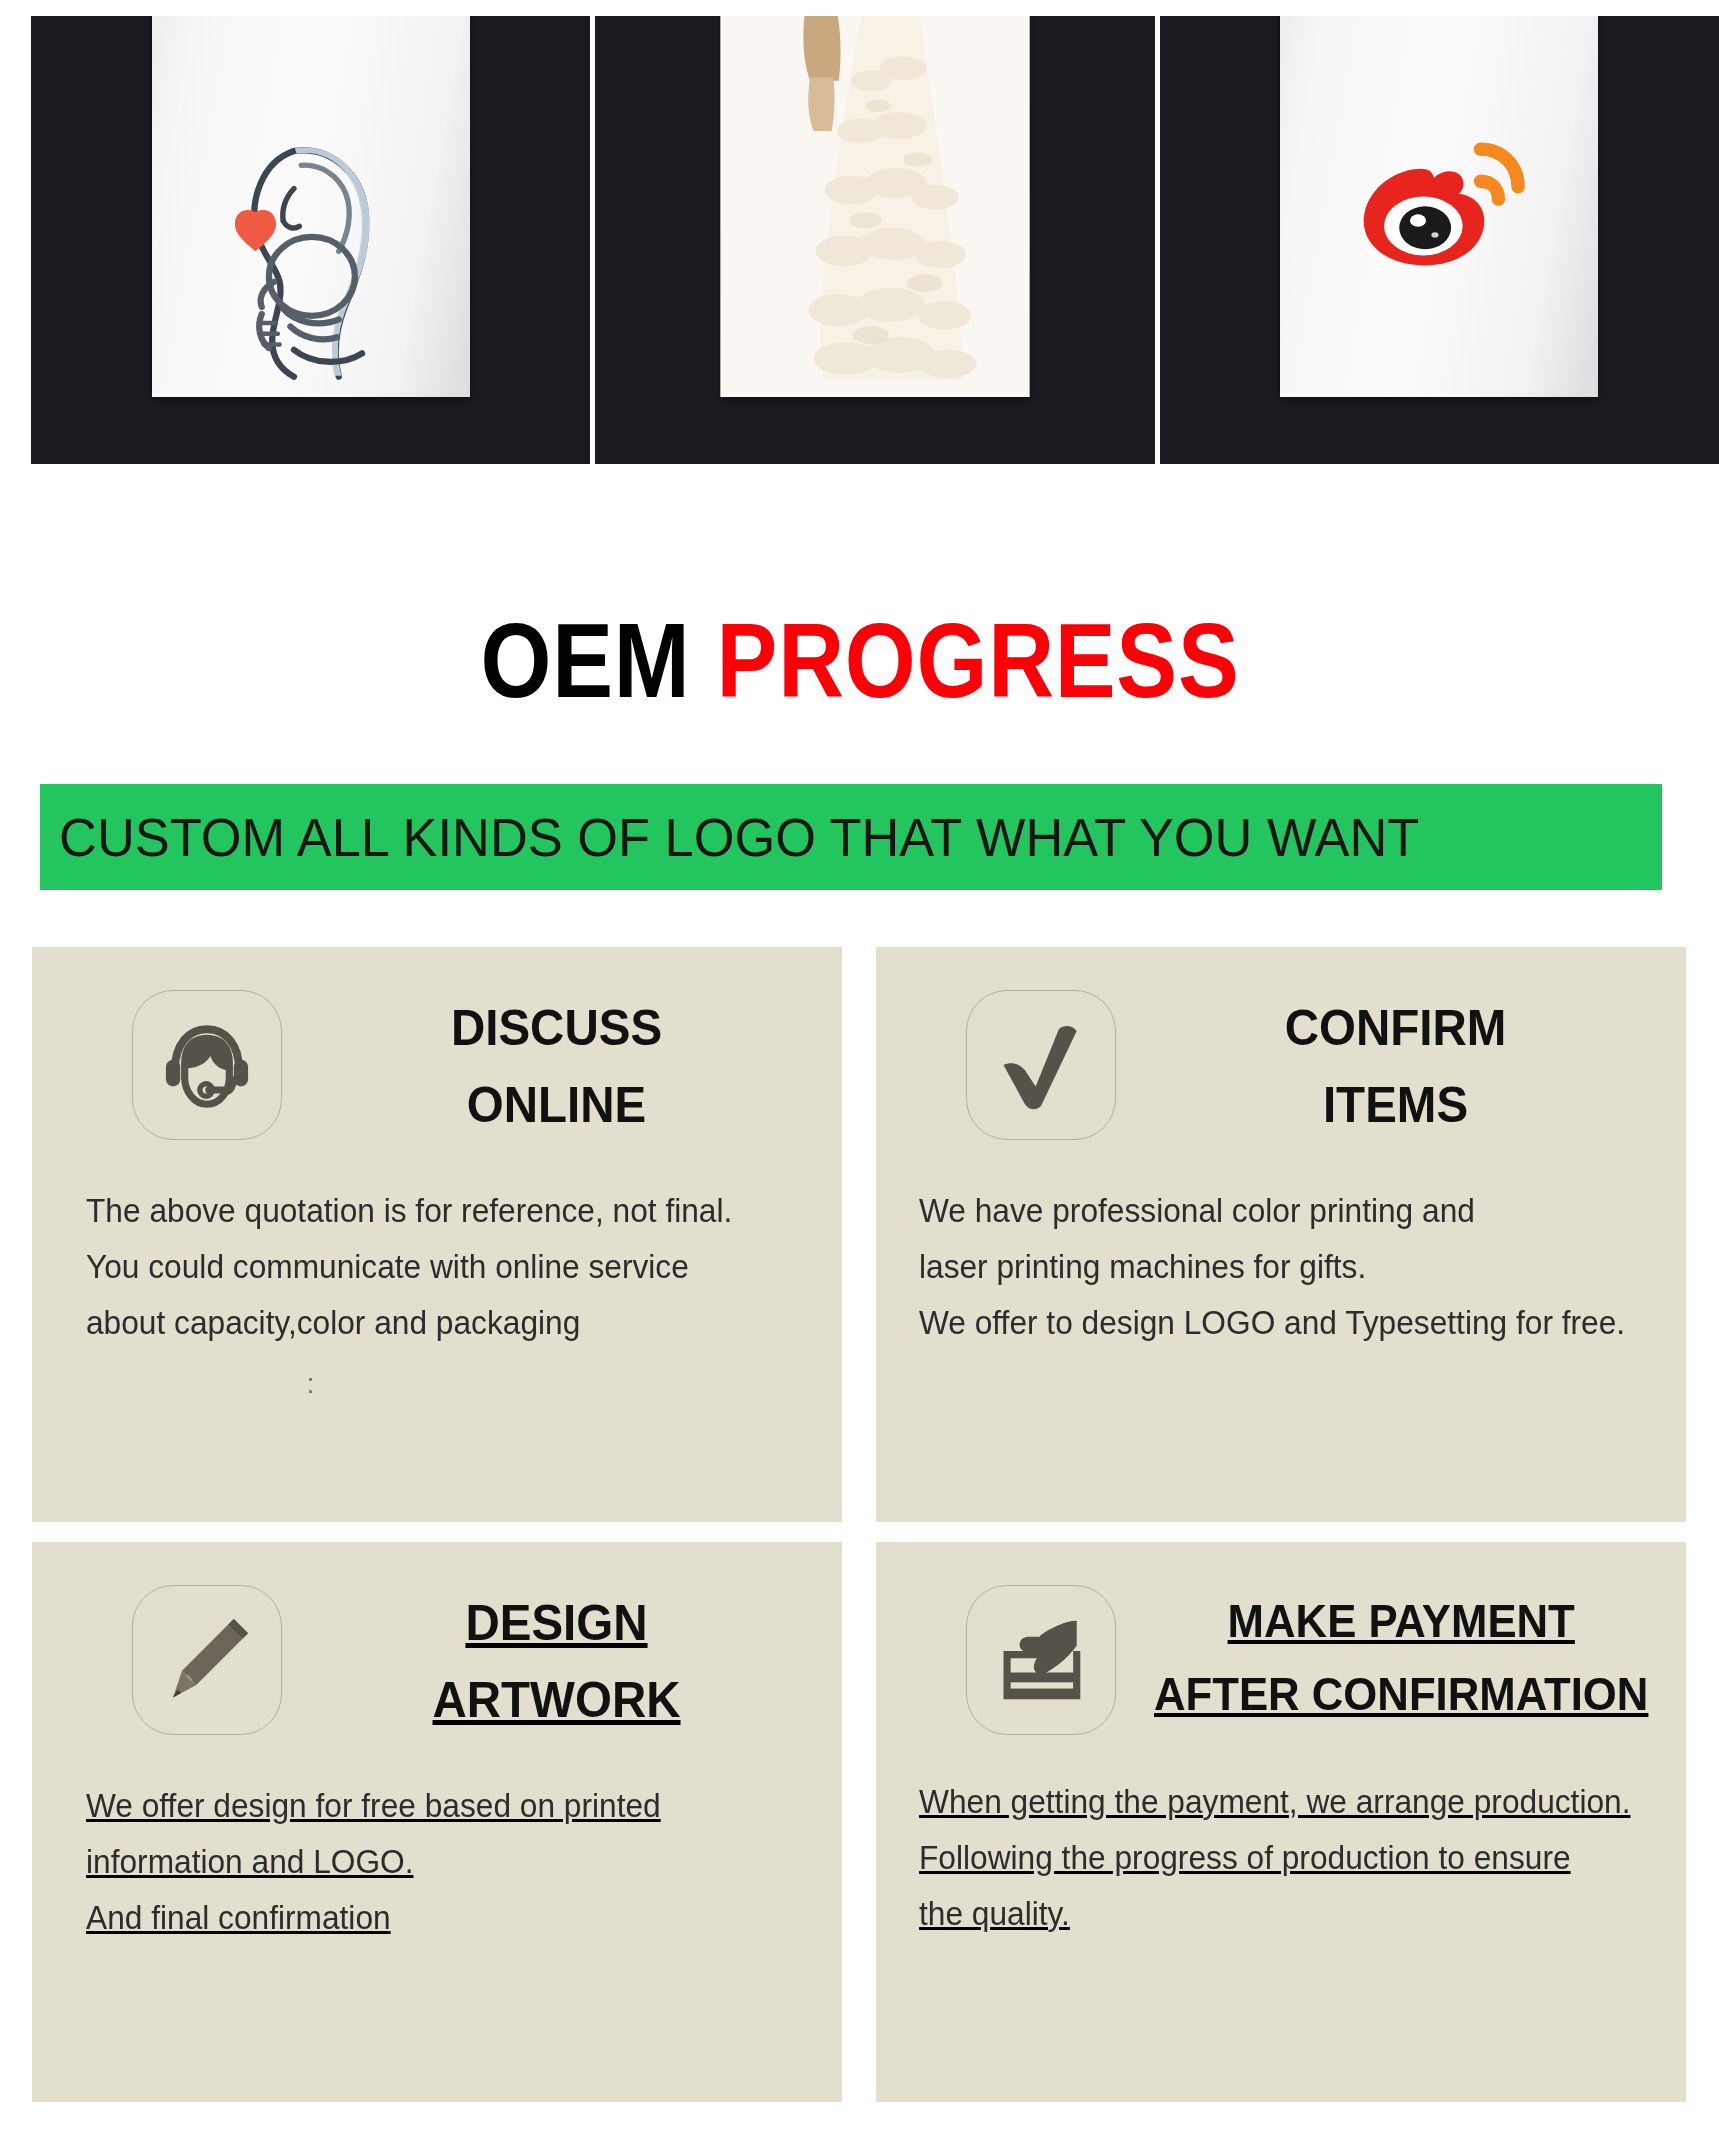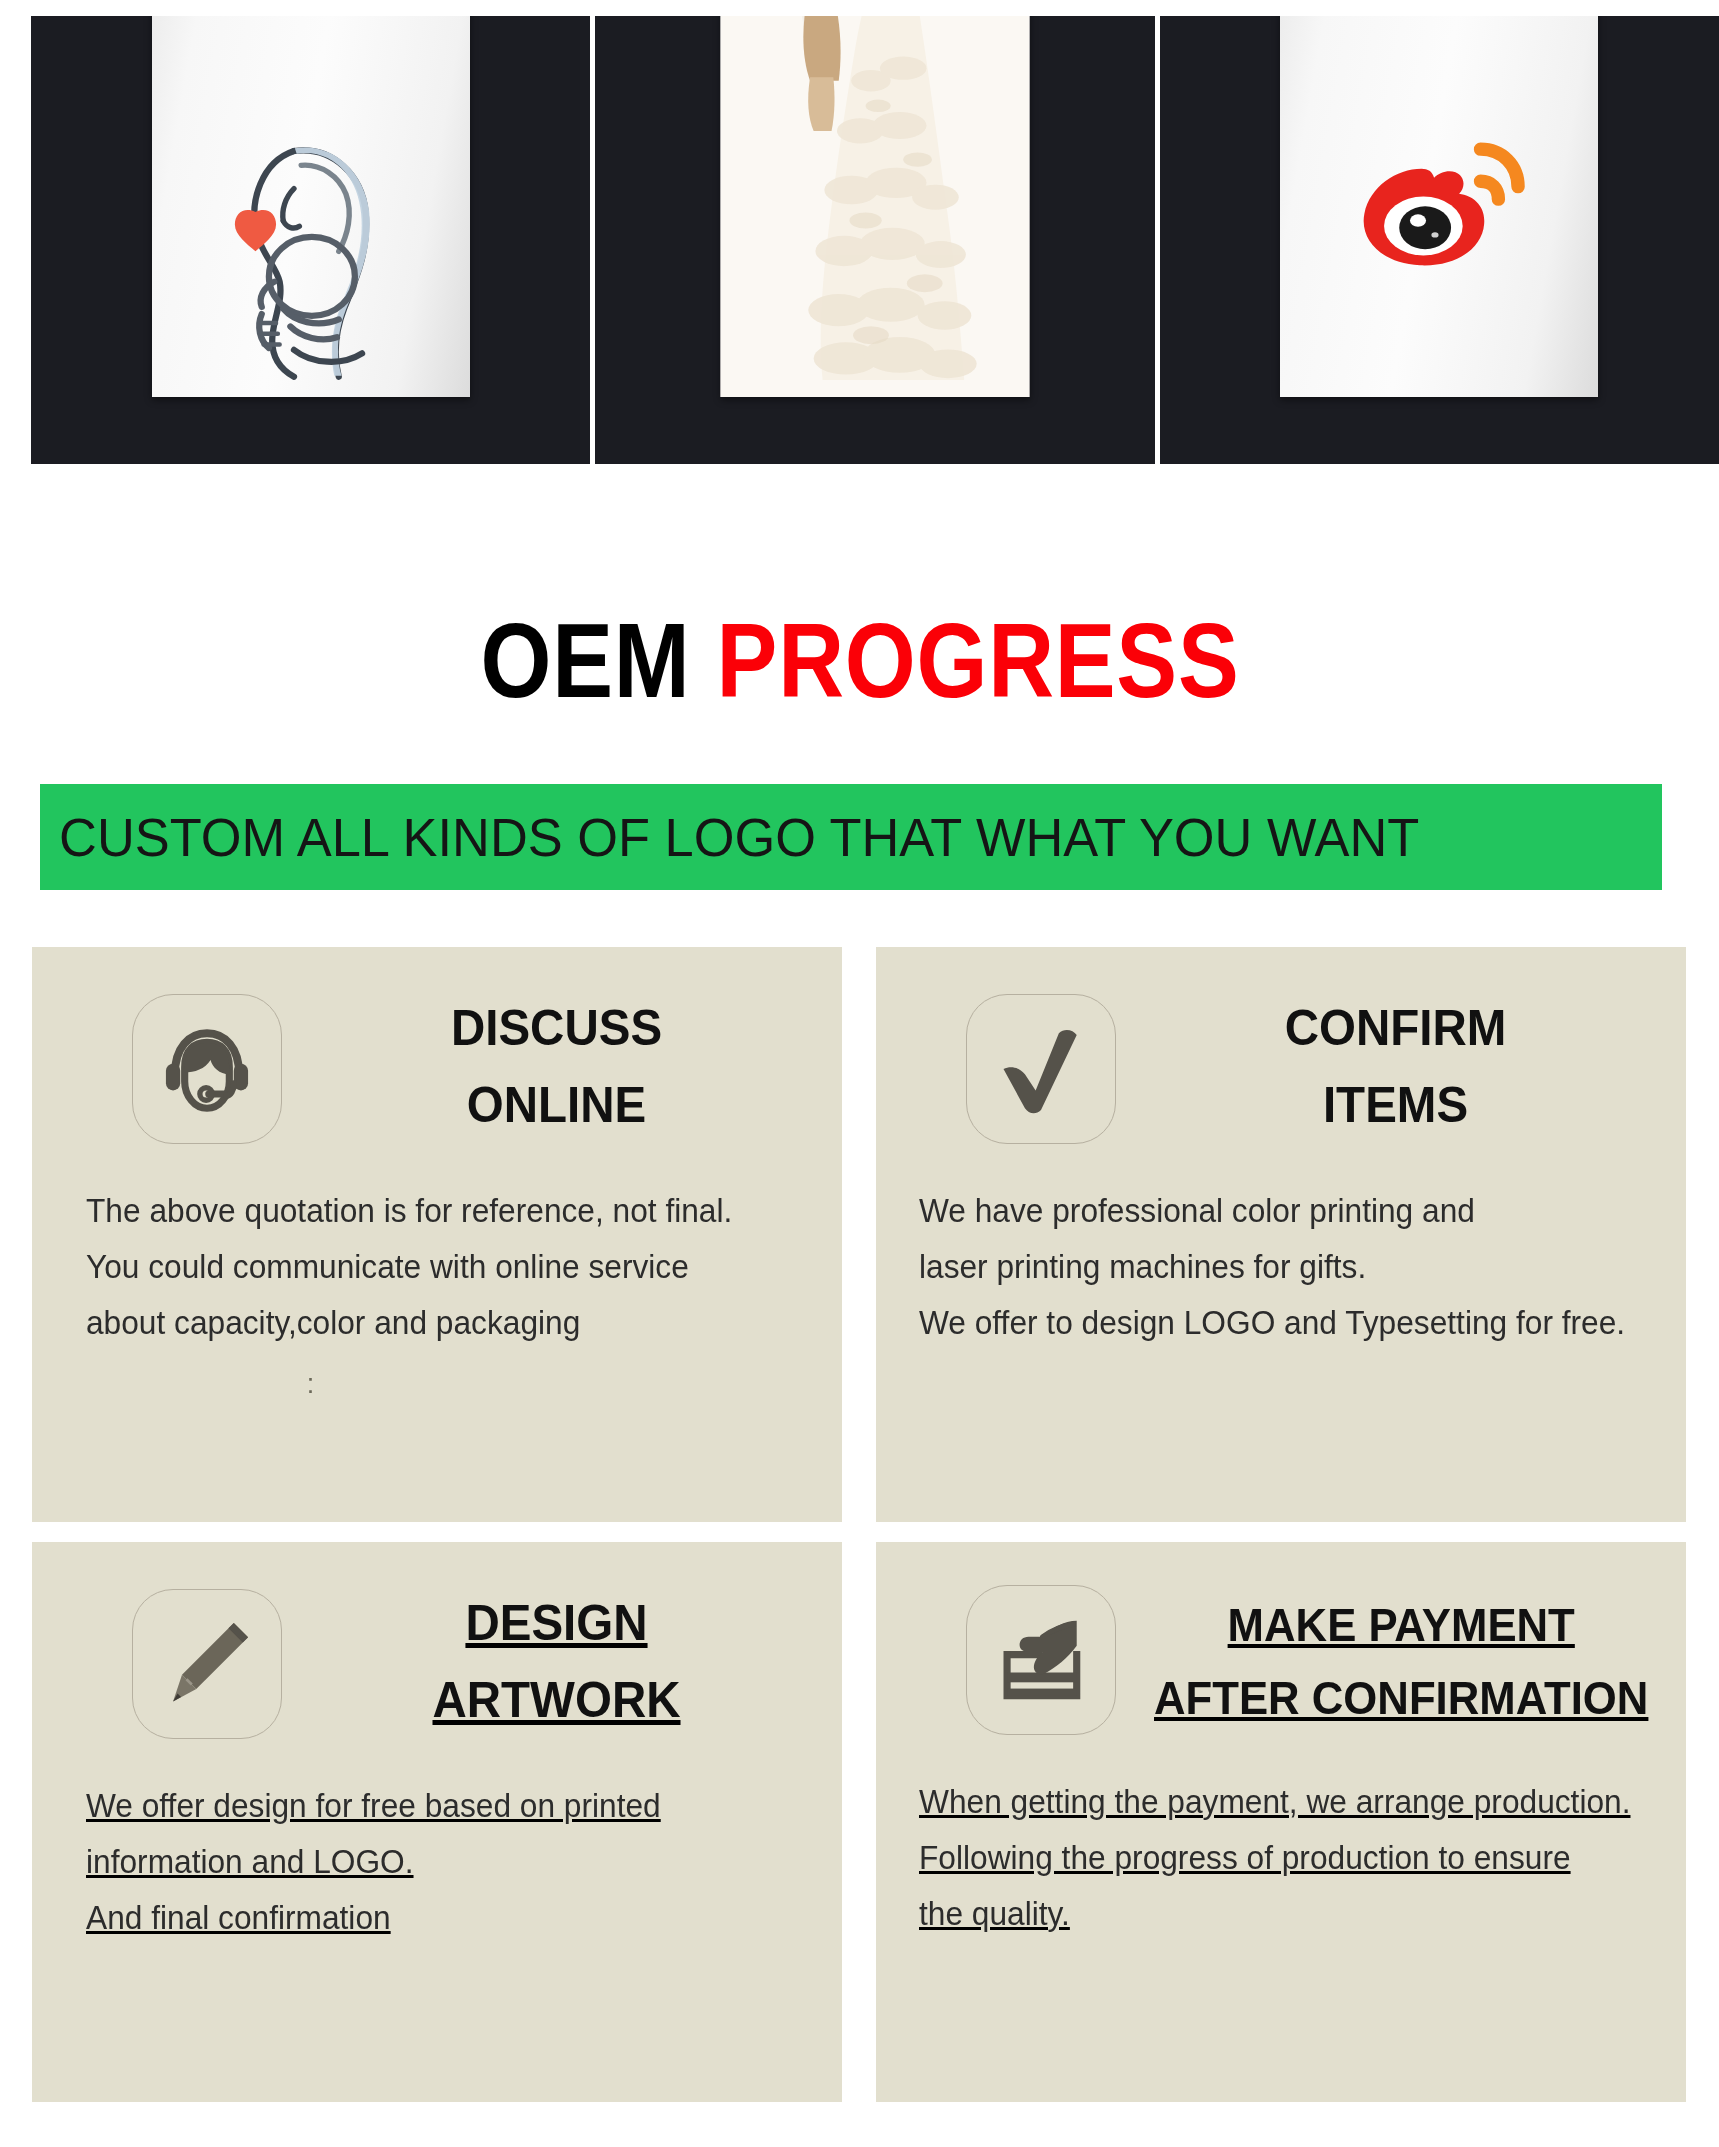--- a/index.html
+++ b/index.html
@@ -107,21 +107,21 @@
     background:#e2dfce;
     position:relative;
     padding:0;
     overflow:hidden;
   }
   .card.r1{ height:575px; }
   .card.r2{ height:560px;text-decoration:underline; }
 
   .card-head{
     display:flex;
-    align-items:flex-end;
+    align-items:flex-start;
     padding:43px 0 0 0;
   }
   .icon-box{
     width:150px;
     height:150px;
     margin-left:100px;
     border:1.8px solid #b6b0a0;
     border-radius:41px;
     display:flex;
     align-items:center;

